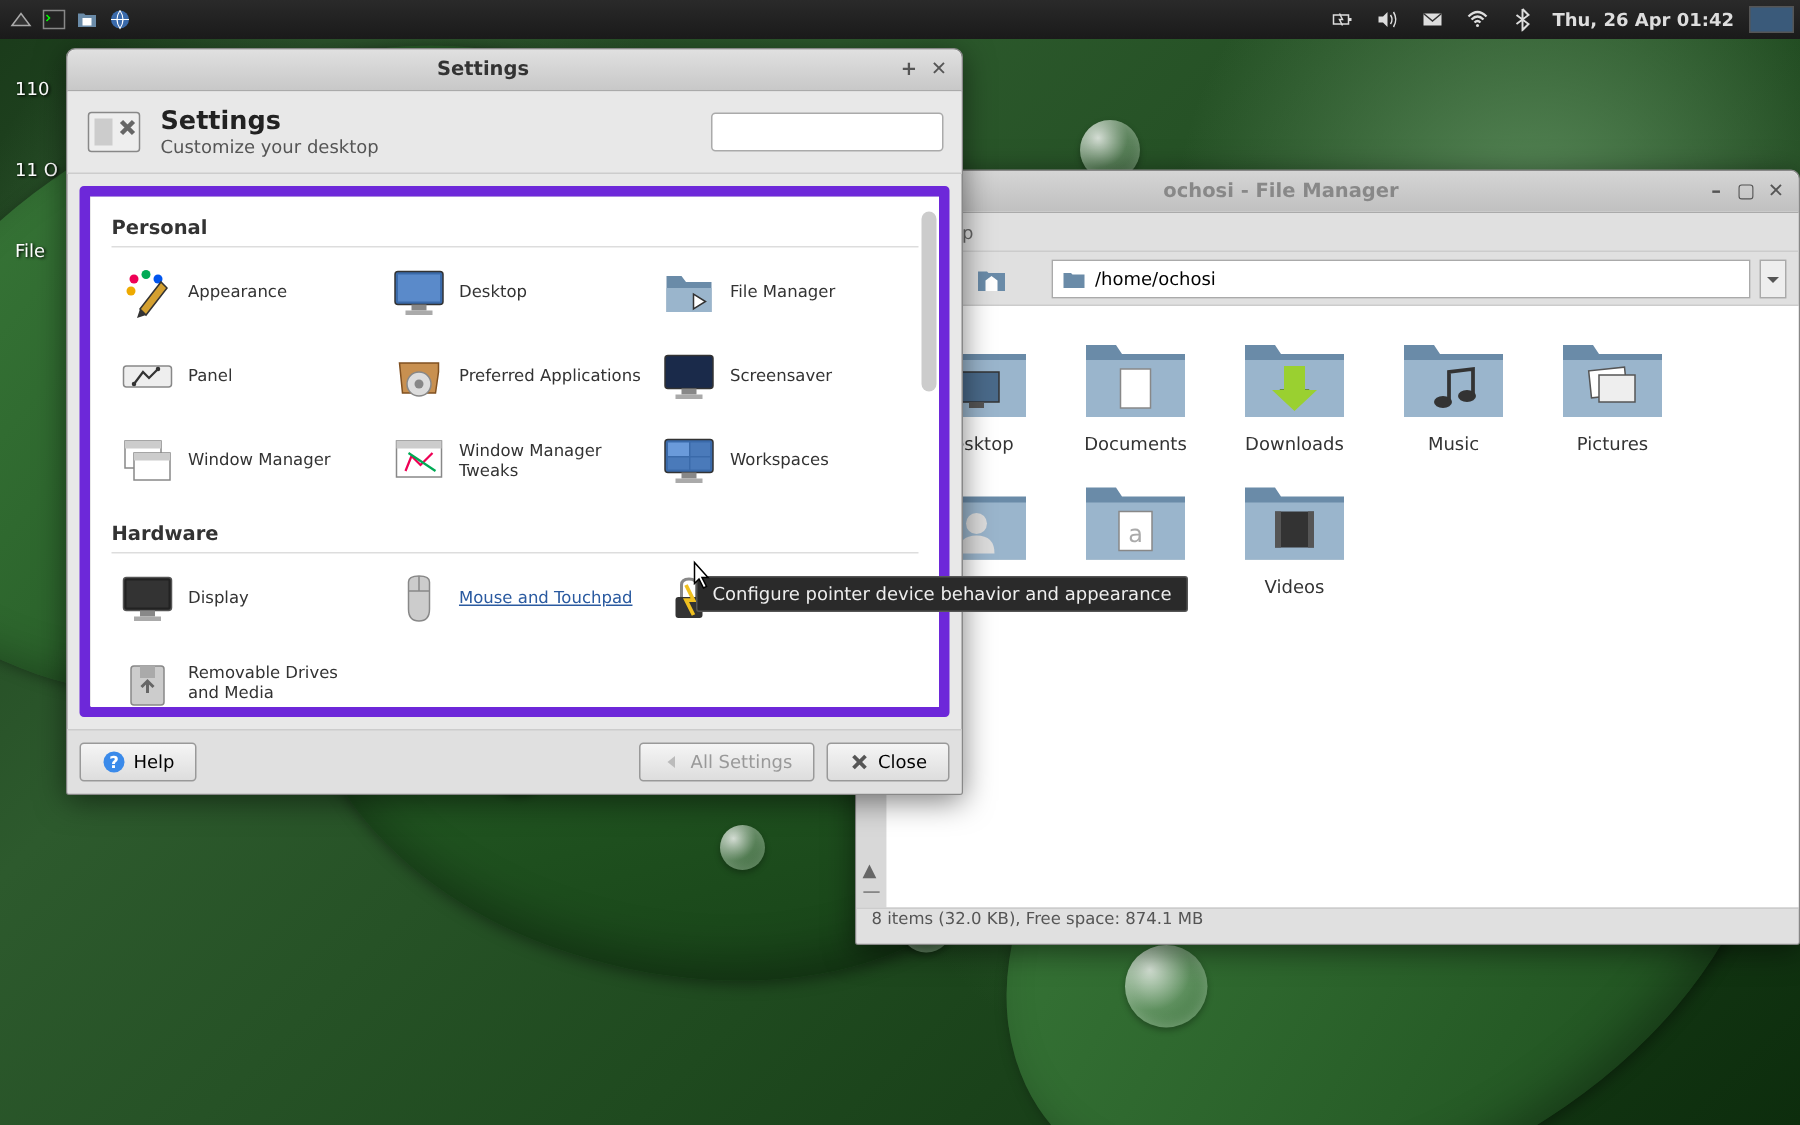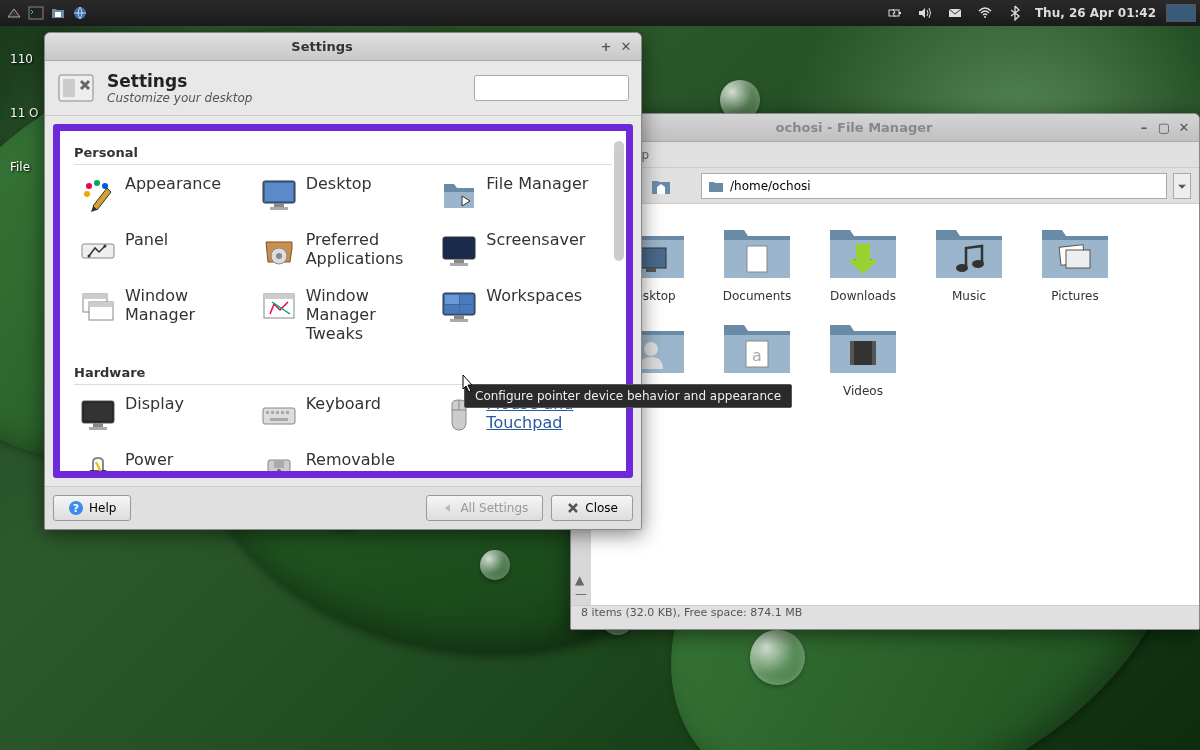--- a/index.html
+++ b/index.html
@@ -37,28 +37,28 @@
 .titlebar { height: 28px; background: linear-gradient(#e0e0e0, #c8c8c8); border-radius: 6px 6px 0 0; display: flex; align-items: center; font-size: 13px; color: #333; border-bottom: 1px solid #aaa; }
 .titlebar.inactive { background: linear-gradient(#d5d5d5, #c0c0c0); color: #888; }
 .titlebar-title { flex: 1; text-align: center; font-weight: bold; }
 .titlebar-buttons { display: flex; gap: 6px; padding-right: 8px; }
 .tb-btn { width: 14px; height: 14px; display: flex; align-items: center; justify-content: center; cursor: pointer; color: #555; font-size: 13px; font-weight: bold; }
 
 
 .settings-window { top: 32px; left: 44px; width: 598px; height: 498px; z-index: 50; }
 .settings-header { display: flex; align-items: center; padding: 8px 12px; gap: 12px; border-bottom: 1px solid #ccc; background: #e8e8e8; }
 .settings-title-block h1 { font-size: 17px; font-weight: bold; color: #222; }
-.settings-title-block p { font-size: 12px; color: #555; font-style: italic; }
+.settings-title-block p { font-size: 12px; color: #555; }
 .search-box { margin-left: auto; width: 155px; height: 26px; border: 1px solid #aaa; background: #fff; border-radius: 3px; display: flex; align-items: center; padding: 0 4px; }
 .search-box input { flex: 1; border: none; outline: none; font-size: 12px; background: transparent; }
 .settings-body { flex: 1; background: #fff; margin: 8px; border: 7px solid #6d28d9; border-radius: 3px; padding: 10px 14px; overflow-y: auto; position: relative; }
 .settings-scrollbar { position: absolute; right: 2px; top: 10px; width: 10px; height: 120px; background: #ccc; border-radius: 5px; }
 .settings-section-title { font-size: 13px; font-weight: bold; color: #333; padding: 4px 0; border-bottom: 1px solid #ddd; margin-bottom: 6px; }
 .settings-grid { display: grid; grid-template-columns: repeat(3, 1fr); gap: 8px 4px; margin-bottom: 14px; }
-.settings-item { display: flex; gap: 6px; padding: 3px; cursor: pointer; font-size: 16px; color: #333; }
+.settings-item { display: flex; align-items: center; gap: 6px; padding: 3px; cursor: pointer; font-size: 11px; color: #333; }
 .settings-item.hover { color: #2a5aa0; text-decoration: underline; }
 .settings-item .icon-box { width: 42px; height: 42px; display: flex; align-items: center; justify-content: center; flex-shrink: 0; }
 .settings-item .icon-box svg { width: 38px; height: 38px; }
 .settings-item span { line-height: 1.2; }
 .settings-footer { display: flex; padding: 8px; gap: 8px; border-top: 1px solid #ccc; background: #e0e0e0; }
 .btn { padding: 4px 14px; border: 1px solid #999; background: linear-gradient(#f5f5f5, #ddd); border-radius: 3px; font-size: 12px; cursor: pointer; display: flex; align-items: center; gap: 5px; }
 .btn.disabled { color: #999; }
 .footer-spacer { flex: 1; }
 
 
@@ -442,34 +442,20 @@
         <div class="icon-box">
             <svg viewBox="0 0 38 38">
               <rect x="3" y="5" width="32" height="22" fill="#222" stroke="#555" rx="2"></rect>
               <rect x="5" y="7" width="28" height="18" fill="#333"></rect>
               <rect x="14" y="27" width="10" height="4" fill="#888"></rect>
               <rect x="10" y="31" width="18" height="3" fill="#aaa"></rect>
             </svg>
           </div>
         <span>Display</span>
       </div>
-      <div class="settings-item">
-        <div class="icon-box">
-            <svg viewBox="0 0 38 38">
-              <rect x="3" y="12" width="32" height="16" fill="#ddd" stroke="#888" rx="2"></rect>
-              <rect x="6" y="15" width="3" height="3" fill="#aaa"></rect>
-              <rect x="11" y="15" width="3" height="3" fill="#aaa"></rect>
-              <rect x="16" y="15" width="3" height="3" fill="#aaa"></rect>
-              <rect x="21" y="15" width="3" height="3" fill="#aaa"></rect>
-              <rect x="26" y="15" width="3" height="3" fill="#aaa"></rect>
-              <rect x="10" y="22" width="18" height="3" fill="#aaa"></rect>
-            </svg>
-          </div>
-        <span>Keyboard</span>
-      </div>
       <div class="settings-item hover">
         <div class="icon-box">
             <svg viewBox="0 0 38 38">
               <path d="M12 8 Q12 4 19 4 Q26 4 26 8 L26 26 Q26 34 19 34 Q12 34 12 26 Z" fill="#ccc" stroke="#888"></path>
               <line x1="19" y1="4" x2="19" y2="14" stroke="#888"></line>
               <line x1="12" y1="14" x2="26" y2="14" stroke="#888"></line>
             </svg>
           </div>
         <span>Mouse and Touchpad</span>
       </div>

